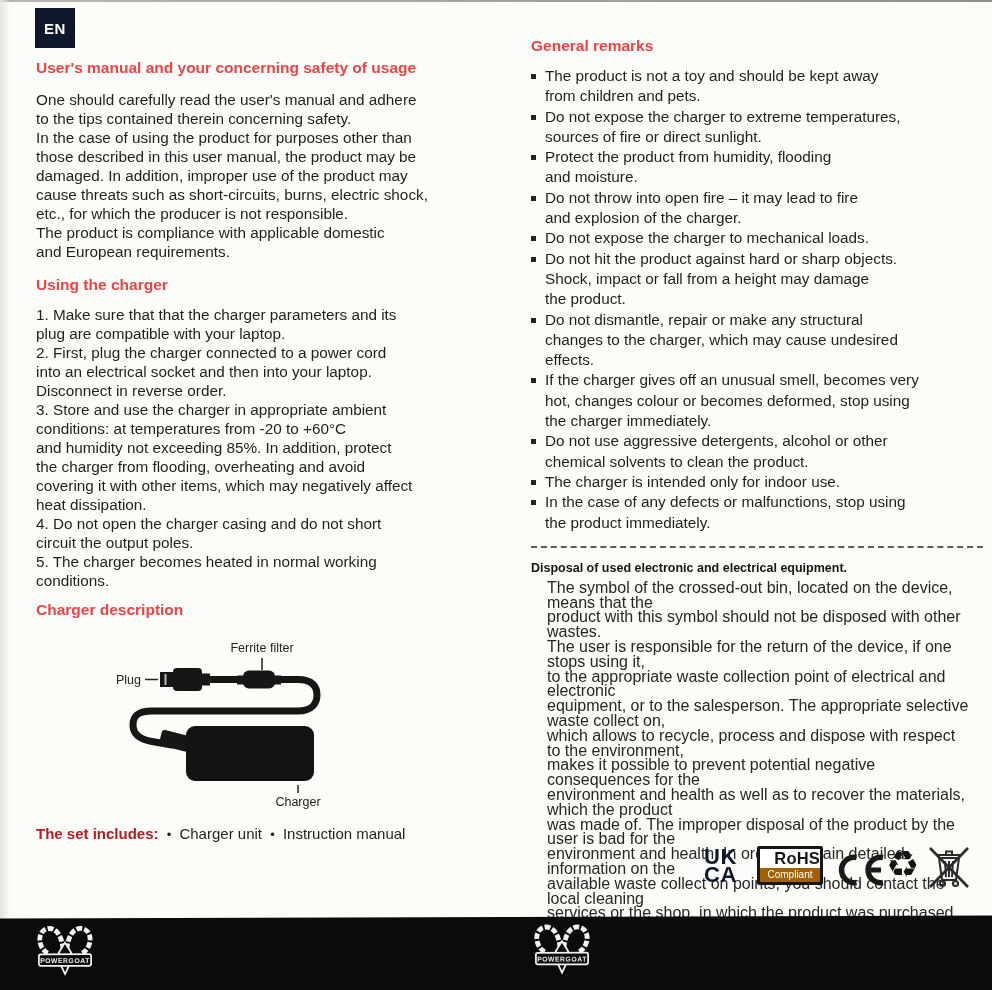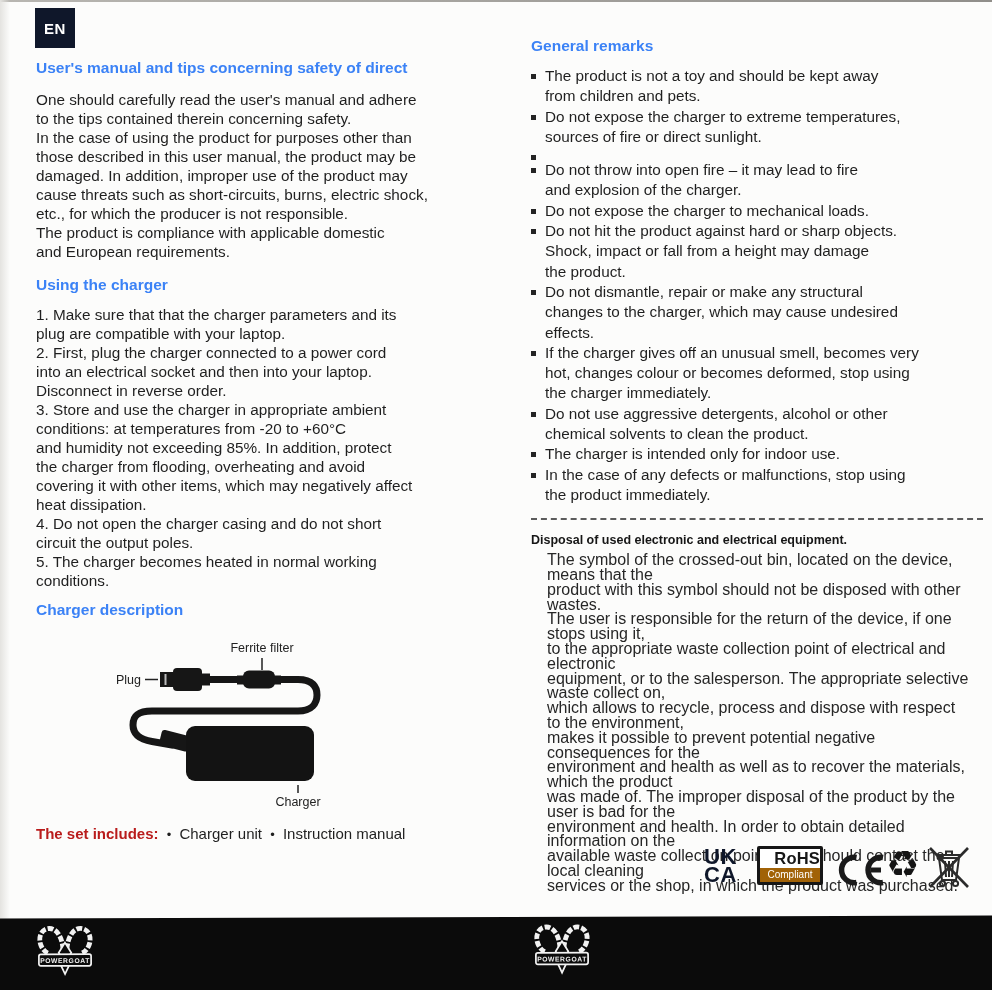--- a/index.html
+++ b/index.html
@@ -15,21 +15,21 @@
     background:linear-gradient(90deg,#e4e3e0,rgba(255,255,255,0)); }
 
   .en-badge { position:absolute; left:35px; top:8px; width:40px; height:40px;
     background:#0f172a; color:#ffffff; font-weight:bold; font-size:15px;
     display:flex; align-items:center; justify-content:center; letter-spacing:.5px; }
 
   .col { position:absolute; }
   .col.left  { left:36px;  top:60px; width:452px; }
   .col.right { left:531px; top:38px; width:456px; }
 
-  h2 { margin:0; font-size:15.5px; line-height:16px; font-weight:700; color:#3b82f6; }
+  h2 { margin:0; font-size:15.5px; line-height:16px; font-weight:700; color:#ef4444; }
   .ml { white-space:pre-line; }
   .body { margin:14px 0 0; font-size:15.3px; line-height:19px; }
   .mt { margin-top:16px; }
   .mt2 { margin-top:12px; }
 
   ul.remarks { list-style:none; margin:12px 0 0; padding:0;
     font-size:15.3px; line-height:20.3px; }
   ul.remarks li { display:flex; margin:0; }
   .sq { flex:none; width:5px; height:5px; background:#242424; margin:8px 9px 0 0; }
 
@@ -70,21 +70,21 @@
 </head>
 <body>
 
 <div class="page">
   <div class="edge-top"></div>
   <div class="edge-left"></div>
 
   <div class="en-badge">EN</div>
 
   <div class="col left">
-    <h2>User's manual and tips concerning safety of direct</h2>
+    <h2>User's manual and your concerning safety of usage</h2>
     <p class="body ml">One should carefully read the user's manual and adhere
 to the tips contained therein concerning safety.
 In the case of using the product for purposes other than
 those described in this user manual, the product may be
 damaged. In addition, improper use of the product may
 cause threats such as short-circuits, burns, electric shock,
 etc., for which the producer is not responsible.
 The product is compliance with applicable domestic
 and European requirements.</p>
 
@@ -156,20 +156,22 @@
           <span class="ml">The product is not a toy and should be kept away
 from children and pets.</span>
         </li>
       <li>
           <span class="sq"></span>
           <span class="ml">Do not expose the charger to extreme temperatures,
 sources of fire or direct sunlight.</span>
         </li>
       <li>
           <span class="sq"></span>
+          <span class="ml">Protect the product from humidity, flooding
+and moisture.</span>
         </li>
       <li>
           <span class="sq"></span>
           <span class="ml">Do not throw into open fire – it may lead to fire
 and explosion of the charger.</span>
         </li>
       <li>
           <span class="sq"></span>
           <span class="ml">Do not expose the charger to mechanical loads.</span>
         </li>

